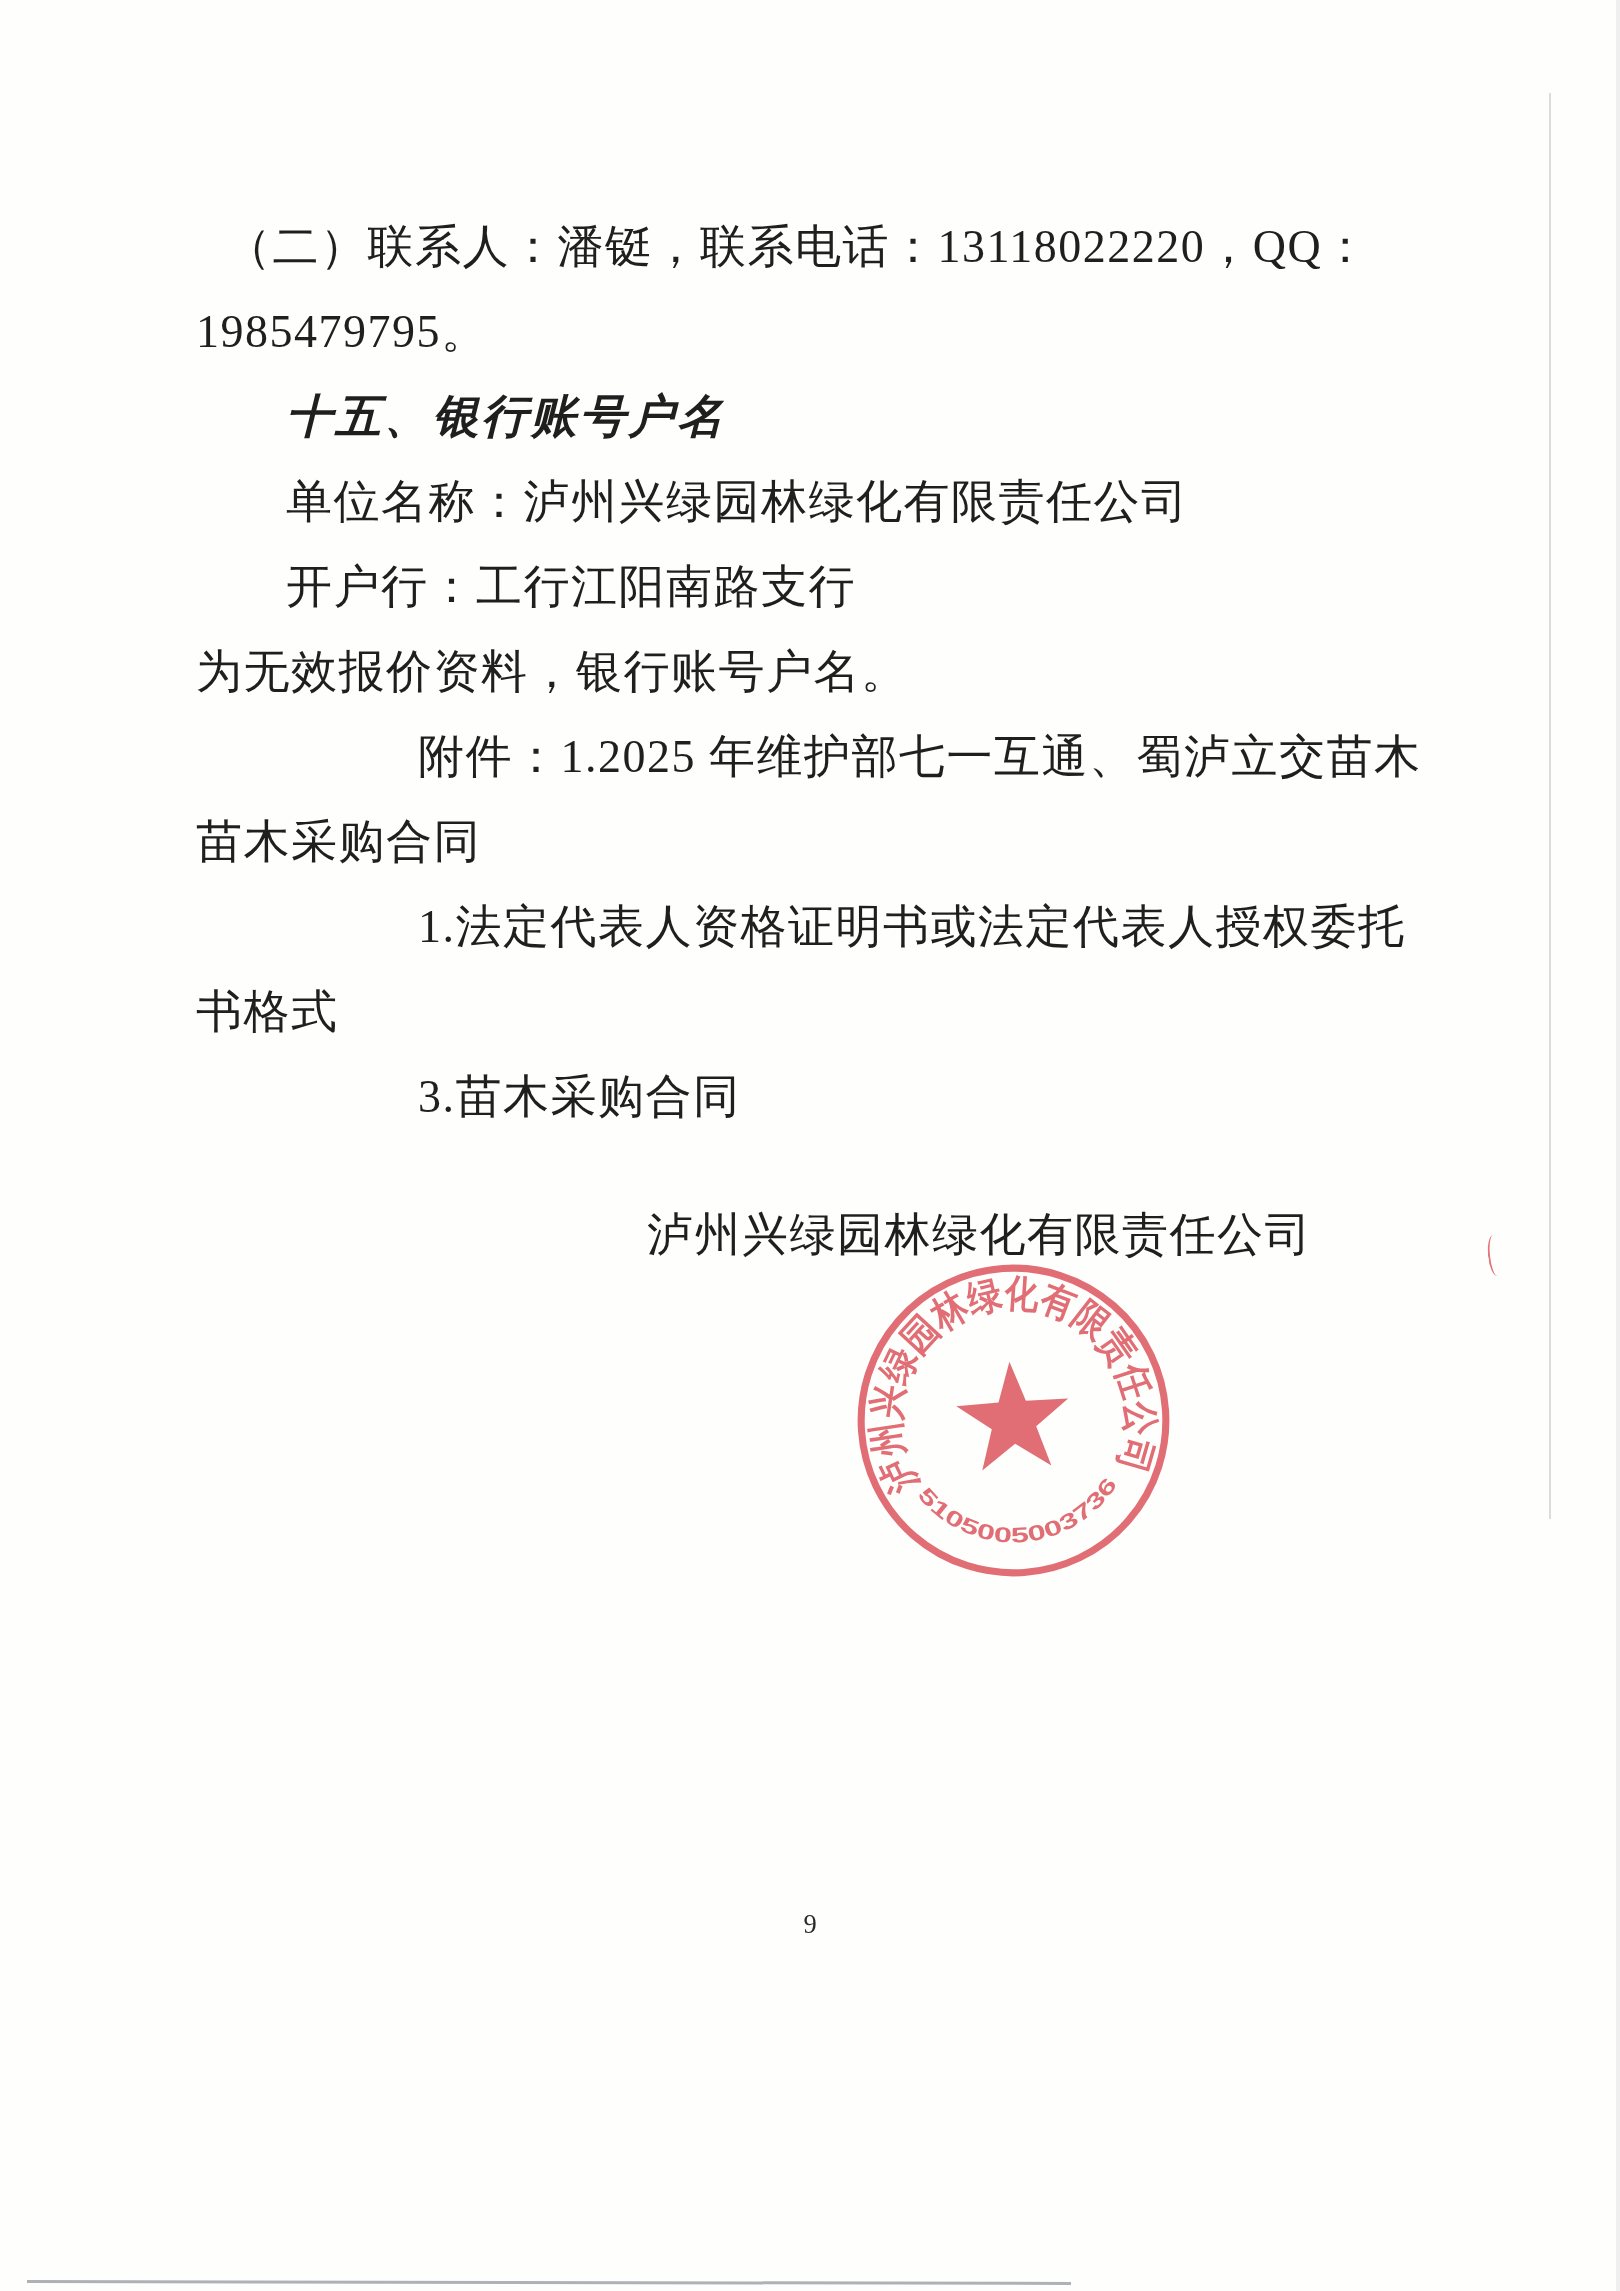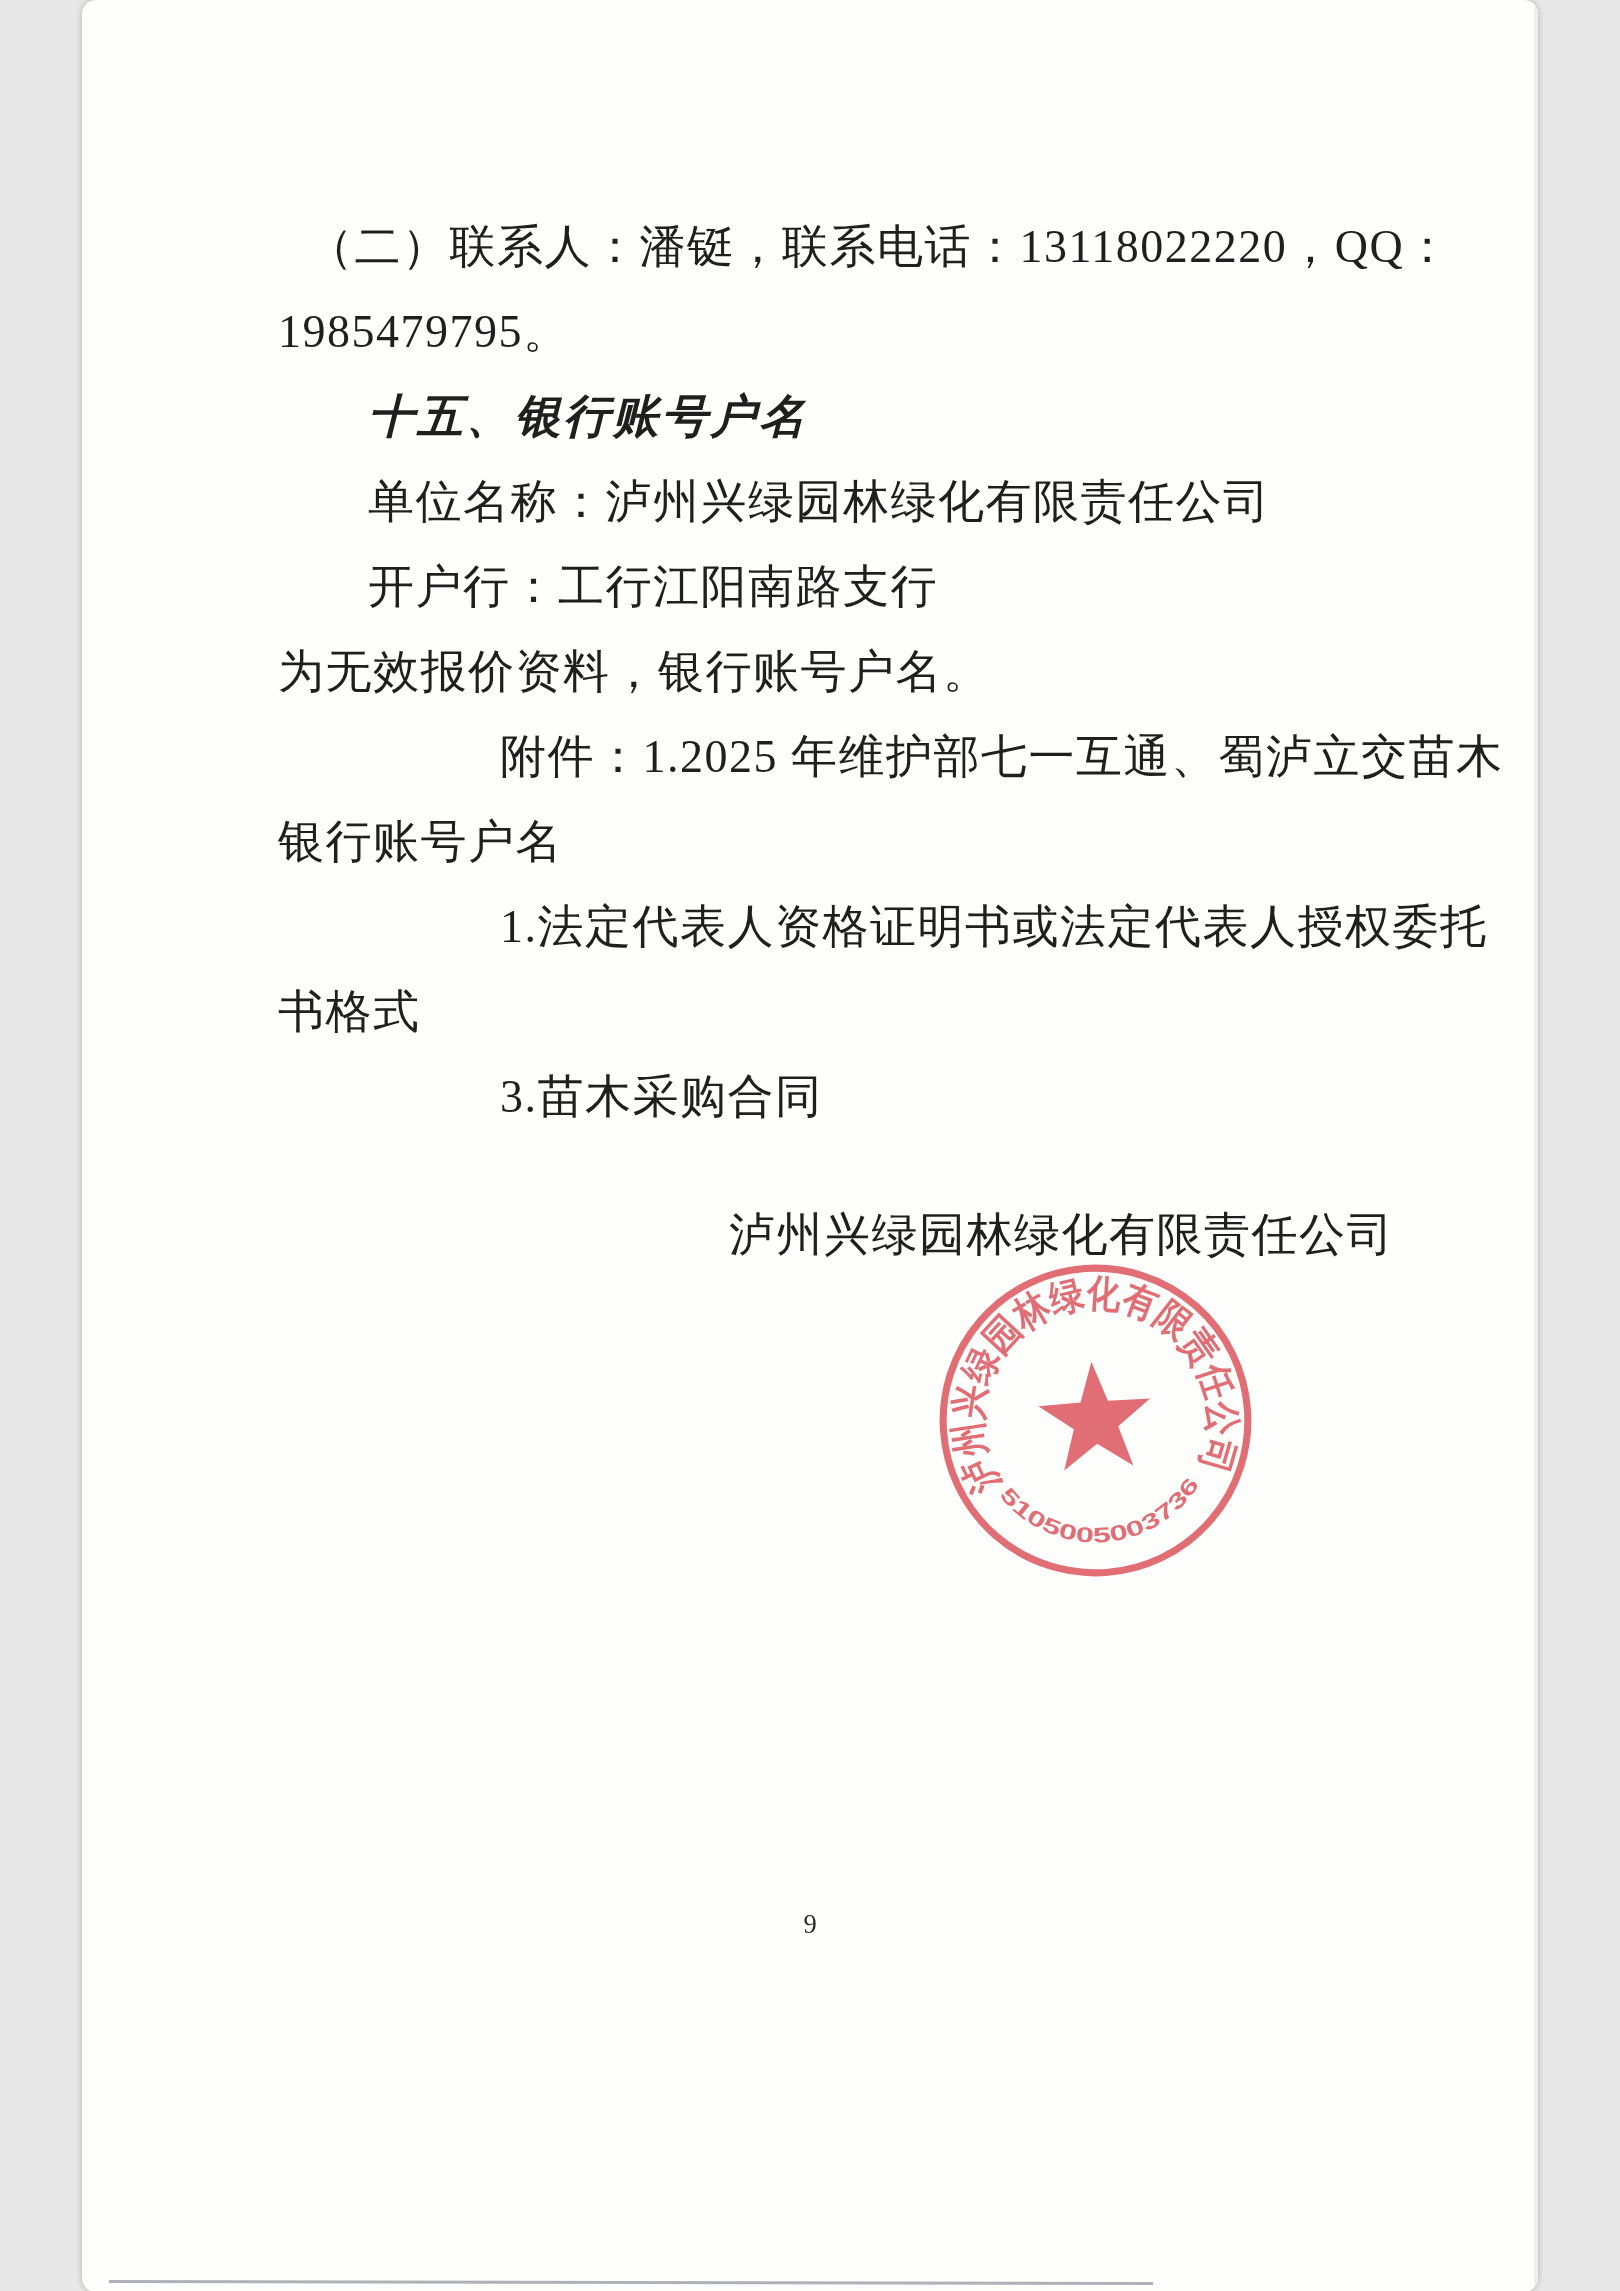--- a/index.html
+++ b/index.html
@@ -1,25 +1,24 @@
 <!DOCTYPE html>
 <html><head>
 <meta charset="utf-8">
 <style>
   html,body{margin:0;padding:0;background:#e8e8e8;}
   .page{
     position:relative;
-    width:1456px;height:2292px;
+    width:1620px;height:2292px;
     margin:0 auto;
     background:#fefefdff;
     font-family:"Liberation Serif","DejaVu Serif",serif;
     color:#1f1f1f;
     overflow:hidden;
     box-shadow:0 0 5.9px rgba(0,0,0,.25);
-    border-radius:14px;
   }
   .body-text{
     position:absolute;left:196px;top:204px;width:1152px;
     font-size:46px;line-height:85px;letter-spacing:1.5px;
   }
   .ln{white-space:nowrap;height:85px;}
   .para-start{padding-left:29px;}
   .indent2{padding-left:90px;}
   .attach{padding-left:222px;}
   .heading,.bold-prefix{
@@ -61,21 +60,21 @@
 <div class="page">
 
   <div class="body-text">
     <div class="ln para-start">（二）联系人：潘铤，联系电话：13118022220，QQ：</div>
     <div class="ln">1985479795。</div>
     <div class="ln indent2 heading">十五、银行账号户名</div>
     <div class="ln indent2">单位名称：泸州兴绿园林绿化有限责任公司</div>
     <div class="ln indent2">开户行：工行江阳南路支行</div>
     <div class="ln">为无效报价资料，银行账号户名。</div>
     <div class="ln attach">附件：1.2025 年维护部七一互通、蜀泸立交苗木</div>
-    <div class="ln">银行账号户名</div>
+    <div class="ln">苗木采购合同</div>
     <div class="ln attach">1.法定代表人资格证明书或法定代表人授权委托</div>
     <div class="ln">书格式</div>
     <div class="ln attach">3.苗木采购合同</div>
 
     <div class="ln sig">泸州兴绿园林绿化有限责任公司</div>
   </div>
 
   <svg class="seal" viewBox="0 0 320 320" aria-hidden="true">
     <circle cx="160" cy="160" r="150" fill="none" stroke="#dd5a62" stroke-width="7"></circle>
     <polygon fill="#dd5a62" points="160,102 173.5,141.4 215.2,142.1 181.9,167.1 194.1,206.9 160,183 125.9,206.9 138.1,167.1 104.8,142.1 146.5,141.4"></polygon>

